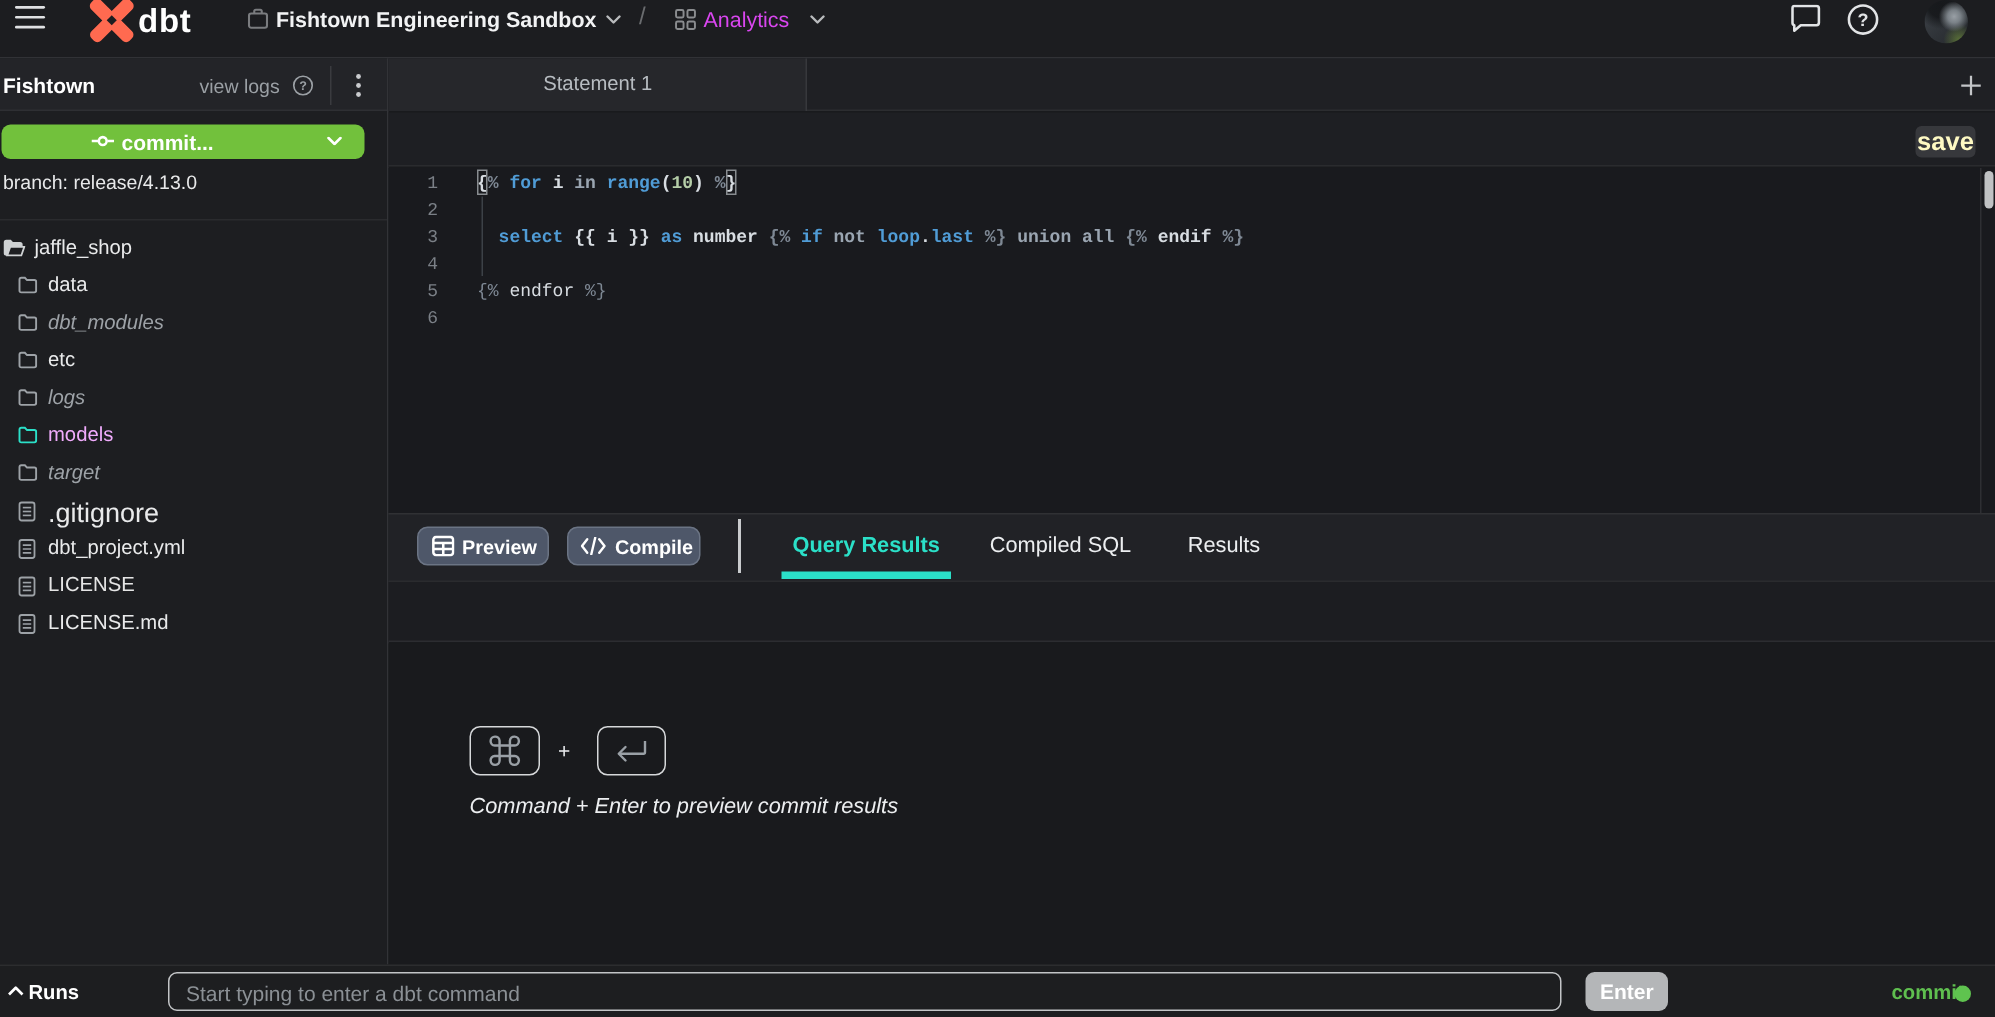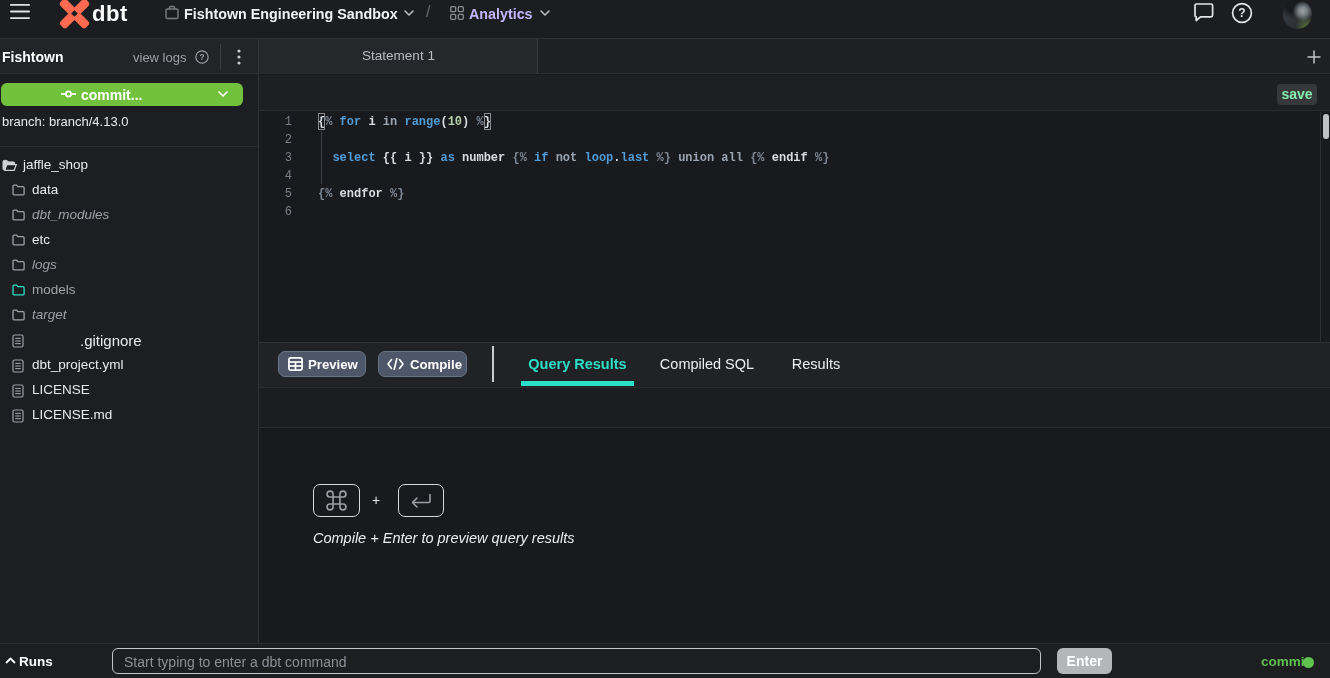--- a/index.html
+++ b/index.html
@@ -37,21 +37,21 @@
   <path d="M1 1 L5 5 L9 1" fill="none" stroke="#b9bbbd" stroke-width="1.6" stroke-linecap="round" stroke-linejoin="round"></path>
 </svg>
 <div class="abs" style="left:426px;top:3px;font-size:16px;color:#6a6c6f;">/</div>
 
 <svg class="abs" style="left:450px;top:6px;" width="14" height="14" viewBox="0 0 14 14">
   <rect x="0.7" y="0.7" width="5" height="5" rx="1" fill="none" stroke="#8a8c8f" stroke-width="1.3"></rect>
   <rect x="8.3" y="0.7" width="5" height="5" rx="1" fill="none" stroke="#8a8c8f" stroke-width="1.3"></rect>
   <rect x="0.7" y="8.3" width="5" height="5" rx="1" fill="none" stroke="#8a8c8f" stroke-width="1.3"></rect>
   <rect x="8.3" y="8.3" width="5" height="5" rx="1" fill="none" stroke="#8a8c8f" stroke-width="1.3"></rect>
 </svg>
-<div class="abs" style="left:469px;top:5.5px;font-size:14.3px;font-weight:700;color:#c4b5fd;">Analytics</div>
+<div class="abs" style="left:469px;top:5.5px;font-size:14.3px;font-weight:400;color:#d946ef;">Analytics</div>
 <svg class="abs" style="left:540px;top:10px;" width="10" height="6" viewBox="0 0 10 6">
   <path d="M1 1 L5 5 L9 1" fill="none" stroke="#b9bbbd" stroke-width="1.6" stroke-linecap="round" stroke-linejoin="round"></path>
 </svg>
 
 <svg class="abs" style="left:1194px;top:3px;" width="20" height="19" viewBox="0 0 20 19">
   <path d="M2.2 1 H17 Q18.6 1 18.6 2.6 V12.2 Q18.6 13.8 17 13.8 H6.5 L2.2 17.5 V13.8 Q1 13.6 1 12.2 V2.6 Q1 1 2.2 1 Z" fill="none" stroke="#e2e4e6" stroke-width="1.7" stroke-linejoin="round"></path>
 </svg>
 
 <svg class="abs" style="left:1231px;top:2px;" width="22" height="22" viewBox="0 0 22 22">
   <circle cx="11" cy="11" r="9.4" fill="none" stroke="#e2e4e6" stroke-width="1.7"></circle>
@@ -84,21 +84,21 @@
 <svg class="abs" style="left:61px;top:88px;" width="15" height="12" viewBox="0 0 15 12">
   <circle cx="7.5" cy="6" r="2.6" fill="none" stroke="#fff" stroke-width="1.7"></circle>
   <line x1="0" y1="6" x2="4.4" y2="6" stroke="#fff" stroke-width="1.7"></line>
   <line x1="10.6" y1="6" x2="15" y2="6" stroke="#fff" stroke-width="1.7"></line>
 </svg>
 <div class="abs" style="left:81px;top:86.5px;font-size:14px;font-weight:700;color:#fff;">commit...</div>
 <svg class="abs" style="left:218px;top:91px;" width="10" height="6" viewBox="0 0 10 6">
   <path d="M1 1 L5 5 L9 1" fill="none" stroke="#fff" stroke-width="1.7" stroke-linecap="round" stroke-linejoin="round"></path>
 </svg>
 
-<div class="abs" style="left:2px;top:114px;font-size:13px;color:#e8e9ea;">branch: branch/4.13.0</div>
+<div class="abs" style="left:2px;top:114px;font-size:13px;color:#e8e9ea;">branch: release/4.13.0</div>
 <div class="abs" style="left:0;top:146px;width:258px;height:1px;background:#2a2b2e;"></div>
 
 <div id="tree">
     <div class="abs" style="left:2px;top:159px;">
       <svg width="15" height="13" viewBox="0 0 15 13">
         <path d="M1 2.6 Q1 1.4 2.2 1.4 L5 1.4 L6.4 2.9 L11.4 2.9 Q12.6 2.9 12.6 4.1 L12.6 5 L4.4 5 L2.4 11 L2.2 11 Q1 11 1 9.8 Z" fill="#cfd2d4" stroke="#cfd2d4" stroke-width="1"></path>
         <path d="M4.8 5.6 L14.2 5.6 L12.2 11.3 L2.8 11.3 Z" fill="none" stroke="#cfd2d4" stroke-width="1.2"></path>
       </svg>
     </div>
     <div class="abs" style="left:23px;top:157px;font-size:13.5px;color:#e9eaeb;">jaffle_shop</div>
@@ -124,36 +124,36 @@
       <svg width="13" height="12" viewBox="0 0 13 12">
         <path d="M1 2.4 Q1 1.2 2.2 1.2 L4.6 1.2 L6 2.7 L10.9 2.7 Q12.1 2.7 12.1 3.9 L12.1 9.7 Q12.1 10.9 10.9 10.9 L2.2 10.9 Q1 10.9 1 9.7 Z" fill="none" stroke="#9da2a7" stroke-width="1.3"></path>
       </svg>
     </div>
     <div class="abs" style="left:32px;top:257px;font-size:13.5px;color:#9da2a7;font-style:italic;">logs</div>
     <div class="abs" style="left:12px;top:284px;">
       <svg width="13" height="12" viewBox="0 0 13 12">
         <path d="M1 2.4 Q1 1.2 2.2 1.2 L4.6 1.2 L6 2.7 L10.9 2.7 Q12.1 2.7 12.1 3.9 L12.1 9.7 Q12.1 10.9 10.9 10.9 L2.2 10.9 Q1 10.9 1 9.7 Z" fill="none" stroke="#2be0c8" stroke-width="1.3"></path>
       </svg>
     </div>
-    <div class="abs" style="left:32px;top:282px;font-size:13.5px;color:#a3a3a3;">models</div>
+    <div class="abs" style="left:32px;top:282px;font-size:13.5px;color:#f0abfc;">models</div>
     <div class="abs" style="left:12px;top:309px;">
       <svg width="13" height="12" viewBox="0 0 13 12">
         <path d="M1 2.4 Q1 1.2 2.2 1.2 L4.6 1.2 L6 2.7 L10.9 2.7 Q12.1 2.7 12.1 3.9 L12.1 9.7 Q12.1 10.9 10.9 10.9 L2.2 10.9 Q1 10.9 1 9.7 Z" fill="none" stroke="#9da2a7" stroke-width="1.3"></path>
       </svg>
     </div>
     <div class="abs" style="left:32px;top:307px;font-size:13.5px;color:#9da2a7;font-style:italic;">target</div>
     <div class="abs" style="left:12px;top:334px;">
       <svg width="12" height="14" viewBox="0 0 12 14">
         <rect x="1" y="1" width="10" height="12" rx="1.5" fill="none" stroke="#9da2a7" stroke-width="1.2"></rect>
         <line x1="3.2" y1="4.4" x2="8.8" y2="4.4" stroke="#9da2a7" stroke-width="1.1"></line>
         <line x1="3.2" y1="7" x2="8.8" y2="7" stroke="#9da2a7" stroke-width="1.1"></line>
         <line x1="3.2" y1="9.6" x2="8.8" y2="9.6" stroke="#9da2a7" stroke-width="1.1"></line>
       </svg>
     </div>
-    <div class="abs" style="left:32px;top:332px;font-size:15px;color:#e9eaeb;margin-left:48px;">.gitignore</div>
+    <div class="abs" style="left:32px;top:332px;font-size:18px;color:#e9eaeb;">.gitignore</div>
     <div class="abs" style="left:12px;top:359px;">
       <svg width="12" height="14" viewBox="0 0 12 14">
         <rect x="1" y="1" width="10" height="12" rx="1.5" fill="none" stroke="#9da2a7" stroke-width="1.2"></rect>
         <line x1="3.2" y1="4.4" x2="8.8" y2="4.4" stroke="#9da2a7" stroke-width="1.1"></line>
         <line x1="3.2" y1="7" x2="8.8" y2="7" stroke="#9da2a7" stroke-width="1.1"></line>
         <line x1="3.2" y1="9.6" x2="8.8" y2="9.6" stroke="#9da2a7" stroke-width="1.1"></line>
       </svg>
     </div>
     <div class="abs" style="left:32px;top:357px;font-size:13.5px;color:#e9eaeb;">dbt_project.yml</div>
     <div class="abs" style="left:12px;top:384px;">
@@ -180,34 +180,34 @@
 
 <div class="abs" style="left:259px;top:39px;width:1071px;height:35px;background:#1f2024;border-bottom:1px solid #2c2d30;"></div>
 <div class="abs" style="left:259px;top:39px;width:279px;height:35px;background:#26272b;border-right:1px solid #37383c;"></div>
 <div class="abs" style="left:259px;top:48px;width:279px;text-align:center;font-size:13.5px;color:#b7bcc1;">Statement 1</div>
 <svg class="abs" style="left:1307px;top:50px;" width="14" height="14" viewBox="0 0 14 14">
   <line x1="7" y1="0.5" x2="7" y2="13.5" stroke="#c3c5c8" stroke-width="1.5"></line>
   <line x1="0.5" y1="7" x2="13.5" y2="7" stroke="#c3c5c8" stroke-width="1.5"></line>
 </svg>
 
 <div class="abs" style="left:259px;top:75px;width:1071px;height:36px;background:#1e1f23;border-bottom:1px solid #2a2b2e;"></div>
-<div class="abs" style="left:1277px;top:84px;width:40px;height:21px;background:#37383c;border-radius:4px;text-align:center;line-height:21px;font-size:14px;font-weight:700;color:#86efac;">save</div>
+<div class="abs" style="left:1277px;top:84px;width:40px;height:21px;background:#37383c;border-radius:4px;text-align:center;line-height:21px;font-size:17px;font-weight:700;color:#fef9c3;">save</div>
 
 <div class="abs" style="left:259px;top:112px;width:1071px;height:230px;background:#191a1e;"></div>
 <div id="editor">
     <div class="abs" style="left:259px;top:112.5px;width:33px;text-align:right;font-family:'Liberation Mono',monospace;font-size:12px;line-height:18px;color:#7b8087;">1</div>
     <div class="abs" style="left:318px;top:112.5px;font-family:'Liberation Mono',monospace;font-size:12px;line-height:18px;font-weight:600;white-space:pre;"><span style="color:#d8dde2">{</span><span style="color:#7e8894">%</span><span style="color:#d8dde2"> </span><span style="color:#509cd6">for</span><span style="color:#d8dde2"> i </span><span style="color:#9aa5b1">in</span><span style="color:#d8dde2"> </span><span style="color:#509cd6">range</span><span style="color:#d8dde2">(</span><span style="color:#b5cea8">10</span><span style="color:#d8dde2">) </span><span style="color:#7e8894">%</span><span style="color:#d8dde2">}</span></div>
     <div class="abs" style="left:259px;top:130.5px;width:33px;text-align:right;font-family:'Liberation Mono',monospace;font-size:12px;line-height:18px;color:#7b8087;">2</div>
     <div class="abs" style="left:318px;top:130.5px;font-family:'Liberation Mono',monospace;font-size:12px;line-height:18px;font-weight:600;white-space:pre;"></div>
     <div class="abs" style="left:259px;top:148.5px;width:33px;text-align:right;font-family:'Liberation Mono',monospace;font-size:12px;line-height:18px;color:#7b8087;">3</div>
     <div class="abs" style="left:318px;top:148.5px;font-family:'Liberation Mono',monospace;font-size:12px;line-height:18px;font-weight:600;white-space:pre;"><span style="color:#d8dde2">  </span><span style="color:#509cd6">select</span><span style="color:#d8dde2"> {{ i }} </span><span style="color:#509cd6">as</span><span style="color:#d8dde2"> number </span><span style="color:#7e8894">{% </span><span style="color:#509cd6">if</span><span style="color:#d8dde2"> </span><span style="color:#9aa5b1">not</span><span style="color:#d8dde2"> </span><span style="color:#509cd6">loop</span><span style="color:#d8dde2">.</span><span style="color:#509cd6">last</span><span style="color:#d8dde2"> </span><span style="color:#7e8894">%}</span><span style="color:#d8dde2"> </span><span style="color:#9aa5b1">union all</span><span style="color:#d8dde2"> </span><span style="color:#7e8894">{% </span><span style="color:#d8dde2">endif</span><span style="color:#d8dde2"> </span><span style="color:#7e8894">%}</span></div>
     <div class="abs" style="left:259px;top:166.5px;width:33px;text-align:right;font-family:'Liberation Mono',monospace;font-size:12px;line-height:18px;color:#7b8087;">4</div>
     <div class="abs" style="left:318px;top:166.5px;font-family:'Liberation Mono',monospace;font-size:12px;line-height:18px;font-weight:600;white-space:pre;"></div>
     <div class="abs" style="left:259px;top:184.5px;width:33px;text-align:right;font-family:'Liberation Mono',monospace;font-size:12px;line-height:18px;color:#7b8087;">5</div>
-    <div class="abs" style="left:318px;top:184.5px;font-family:'Liberation Mono',monospace;font-size:12px;line-height:18px;font-weight:700;white-space:pre;"><span style="color:#7e8894">{% </span><span style="color:#d8dde2">endfor</span><span style="color:#d8dde2"> </span><span style="color:#7e8894">%}</span></div>
+    <div class="abs" style="left:318px;top:184.5px;font-family:'Liberation Mono',monospace;font-size:12px;line-height:18px;font-weight:400;white-space:pre;"><span style="color:#7e8894">{% </span><span style="color:#d8dde2">endfor</span><span style="color:#d8dde2"> </span><span style="color:#7e8894">%}</span></div>
     <div class="abs" style="left:259px;top:202.5px;width:33px;text-align:right;font-family:'Liberation Mono',monospace;font-size:12px;line-height:18px;color:#7b8087;">6</div>
     <div class="abs" style="left:318px;top:202.5px;font-family:'Liberation Mono',monospace;font-size:12px;line-height:18px;font-weight:600;white-space:pre;"></div>
     <div class="abs" style="left:317.5px;top:112.5px;width:7.6px;height:17.5px;border:1px solid #888c90;"></div>
     <div class="abs" style="left:483.8px;top:112.5px;width:7.6px;height:17.5px;border:1px solid #888c90;"></div>
     <div class="abs" style="left:321px;top:131px;width:1px;height:53px;background:#3c4147;"></div>
   </div>
 
 <div class="abs" style="left:1320px;top:112px;width:1px;height:230px;background:#2e2f33;"></div>
 <div class="abs" style="left:1322.5px;top:114px;width:6px;height:25px;background:#c0c2c4;border-radius:3px;"></div>
 
@@ -240,21 +240,21 @@
 <div class="abs" style="left:313px;top:484px;width:47px;height:33px;border:1.5px solid #d6d8da;border-radius:7px;"></div>
 <svg class="abs" style="left:325px;top:489px;" width="23" height="23" viewBox="0 0 20 20">
   <path d="M7 7 L7 4.2 A2.6 2.6 0 1 0 4.2 7 L7 7 M13 7 L15.8 7 A2.6 2.6 0 1 0 13 4.2 L13 7 M13 13 L13 15.8 A2.6 2.6 0 1 0 15.8 13 L13 13 M7 13 L4.2 13 A2.6 2.6 0 1 0 7 15.8 L7 13 M7 7 H13 V13 H7 Z" fill="none" stroke="#9aa0a6" stroke-width="1.4"></path>
 </svg>
 <div class="abs" style="left:372px;top:492px;font-size:14px;color:#e8eaec;">+</div>
 <div class="abs" style="left:398px;top:484px;width:46px;height:33px;border:1.5px solid #d6d8da;border-radius:7px;"></div>
 <svg class="abs" style="left:409px;top:493px;" width="24" height="16" viewBox="0 0 24 16">
   <path d="M21 1 V8.5 Q21 9.5 20 9.5 H4" fill="none" stroke="#9aa0a6" stroke-width="1.6"></path>
   <path d="M8 5 L3.5 9.5 L8 14" fill="none" stroke="#9aa0a6" stroke-width="1.6" stroke-linejoin="round" stroke-linecap="round"></path>
 </svg>
-<div class="abs" style="left:313px;top:530px;font-size:14.5px;font-style:italic;color:#eceef0;">Compile + Enter to preview query results</div>
+<div class="abs" style="left:313px;top:530px;font-size:14.5px;font-style:italic;color:#eceef0;">Command + Enter to preview commit results</div>
 
 <div class="abs" style="left:0;top:643px;width:1330px;height:35px;background:#1d1e20;border-top:1px solid #2c2d2f;"></div>
 <svg class="abs" style="left:5px;top:657px;" width="11" height="7" viewBox="0 0 11 7">
   <path d="M1 6 L5.5 1.5 L10 6" fill="none" stroke="#fff" stroke-width="1.8" stroke-linejoin="round"></path>
 </svg>
 <div class="abs" style="left:19px;top:654px;font-size:13.5px;font-weight:700;color:#fff;">Runs</div>
 <div class="abs" style="left:112px;top:648px;width:929px;height:26px;border:1px solid #c3c5c7;border-radius:6px;background:#1d1e20;"></div>
 <div class="abs" style="left:124px;top:654px;font-size:14px;color:#8b9095;">Start typing to enter a dbt command</div>
 <div class="abs" style="left:1057px;top:648px;width:55px;height:26px;background:#b4b6b8;border-radius:6px;text-align:center;line-height:26px;font-size:14px;font-weight:700;color:#fff;">Enter</div>
 <div class="abs" style="left:1261px;top:654px;font-size:13.5px;font-weight:700;color:#5fbf4f;">commit</div>

